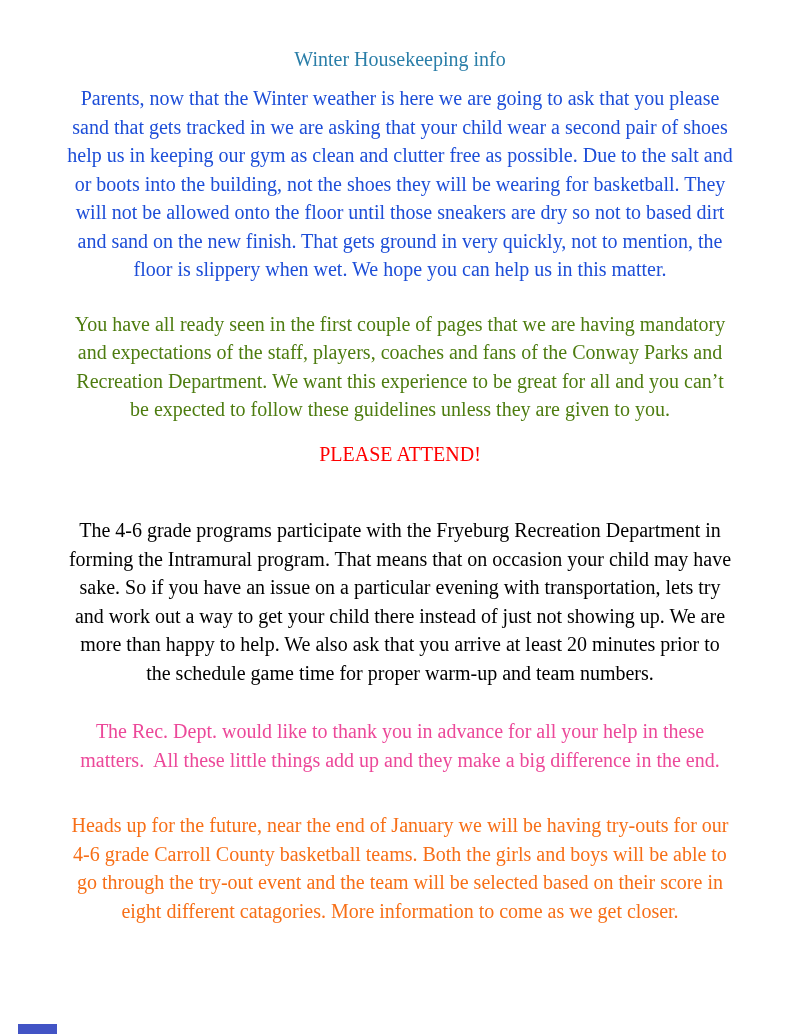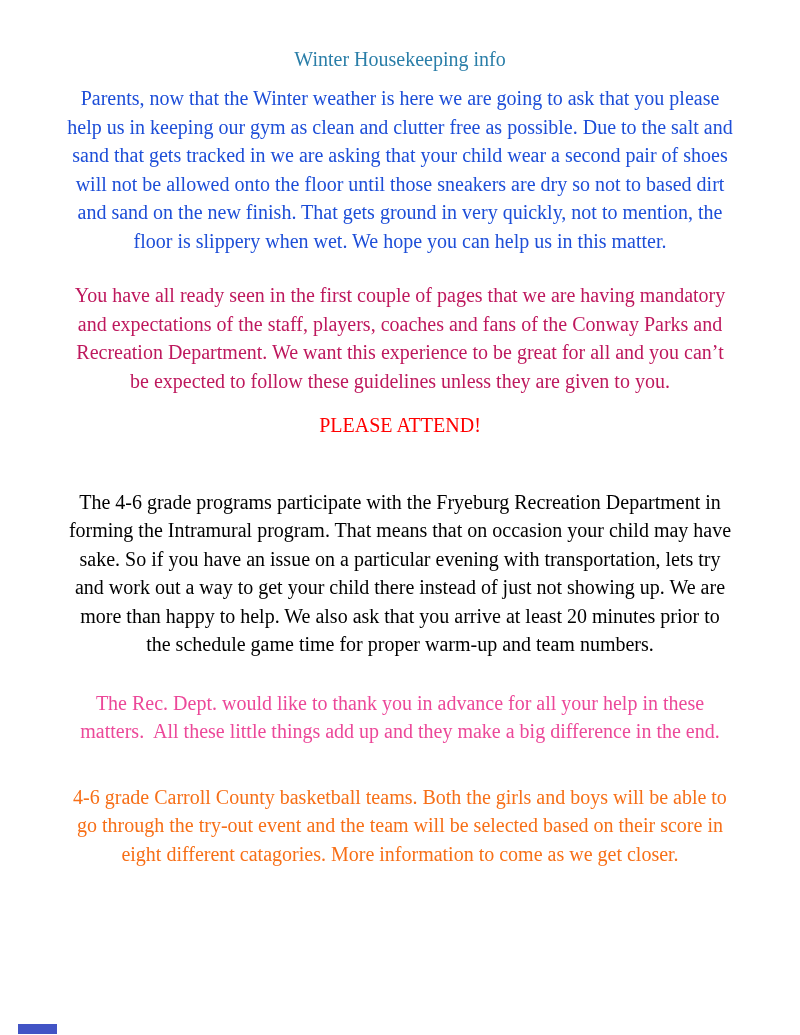--- a/index.html
+++ b/index.html
@@ -29,28 +29,29 @@
 </style>
 </head>
 <body>
 
 <div class="page">
 
   <h1 class="title" style="color: rgb(42, 126, 168);">Winter Housekeeping info</h1>
 
   <div class="para p-housekeeping" style="color: #1d4ed8;">
       <div>Parents, now that the Winter weather is here we are going to ask that you please</div>
+      <div>sand that gets tracked in we are asking that your child wear a second pair of shoes</div>
       <div>help us in keeping our gym as clean and clutter free as possible. Due to the salt and</div>
-      <div>sand that gets tracked in we are asking that your child wear a second pair of shoes</div>
+      <div>or boots into the building, not the shoes they will be wearing for basketball. They</div>
       <div>will not be allowed onto the floor until those sneakers are dry so not to based dirt</div>
       <div>and sand on the new finish. That gets ground in very quickly, not to mention, the</div>
       <div>floor is slippery when wet. We hope you can help us in this matter.</div>
     </div>
 
-  <div class="para p-meetings" style="color: #be185d;">
+  <div class="para p-meetings" style="color: #4d7c0f;">
       <div>You have all ready seen in the first couple of pages that we are having mandatory</div>
       <div>and expectations of the staff, players, coaches and fans of the Conway Parks and</div>
       <div>Recreation Department. We want this experience to be great for all and you can’t</div>
       <div>be expected to follow these guidelines unless they are given to you.</div>
     </div>
 
   <div class="para p-attend" style="color: rgb(255, 0, 0);">
       <div>PLEASE ATTEND!</div>
     </div>
 
@@ -62,20 +63,21 @@
       <div>more than happy to help. We also ask that you arrive at least 20 minutes prior to</div>
       <div>the schedule game time for proper warm-up and team numbers.</div>
     </div>
 
   <div class="para p-thanks" style="color: #ec4899;">
       <div>The Rec. Dept. would like to thank you in advance for all your help in these</div>
       <div>matters.&nbsp; All these little things add up and they make a big difference in the end.</div>
     </div>
 
   <div class="para p-tryouts" style="color: rgb(247, 111, 23);">
+      <div>Heads up for the future, near the end of January we will be having try-outs for our</div>
       <div>4-6 grade Carroll County basketball teams. Both the girls and boys will be able to</div>
       <div>go through the try-out event and the team will be selected based on their score in</div>
       <div>eight different catagories. More information to come as we get closer.</div>
     </div>
 
   <div class="footer-mark" style="background: rgb(66, 84, 197);"></div>
 
 </div>
 
 </body></html>

